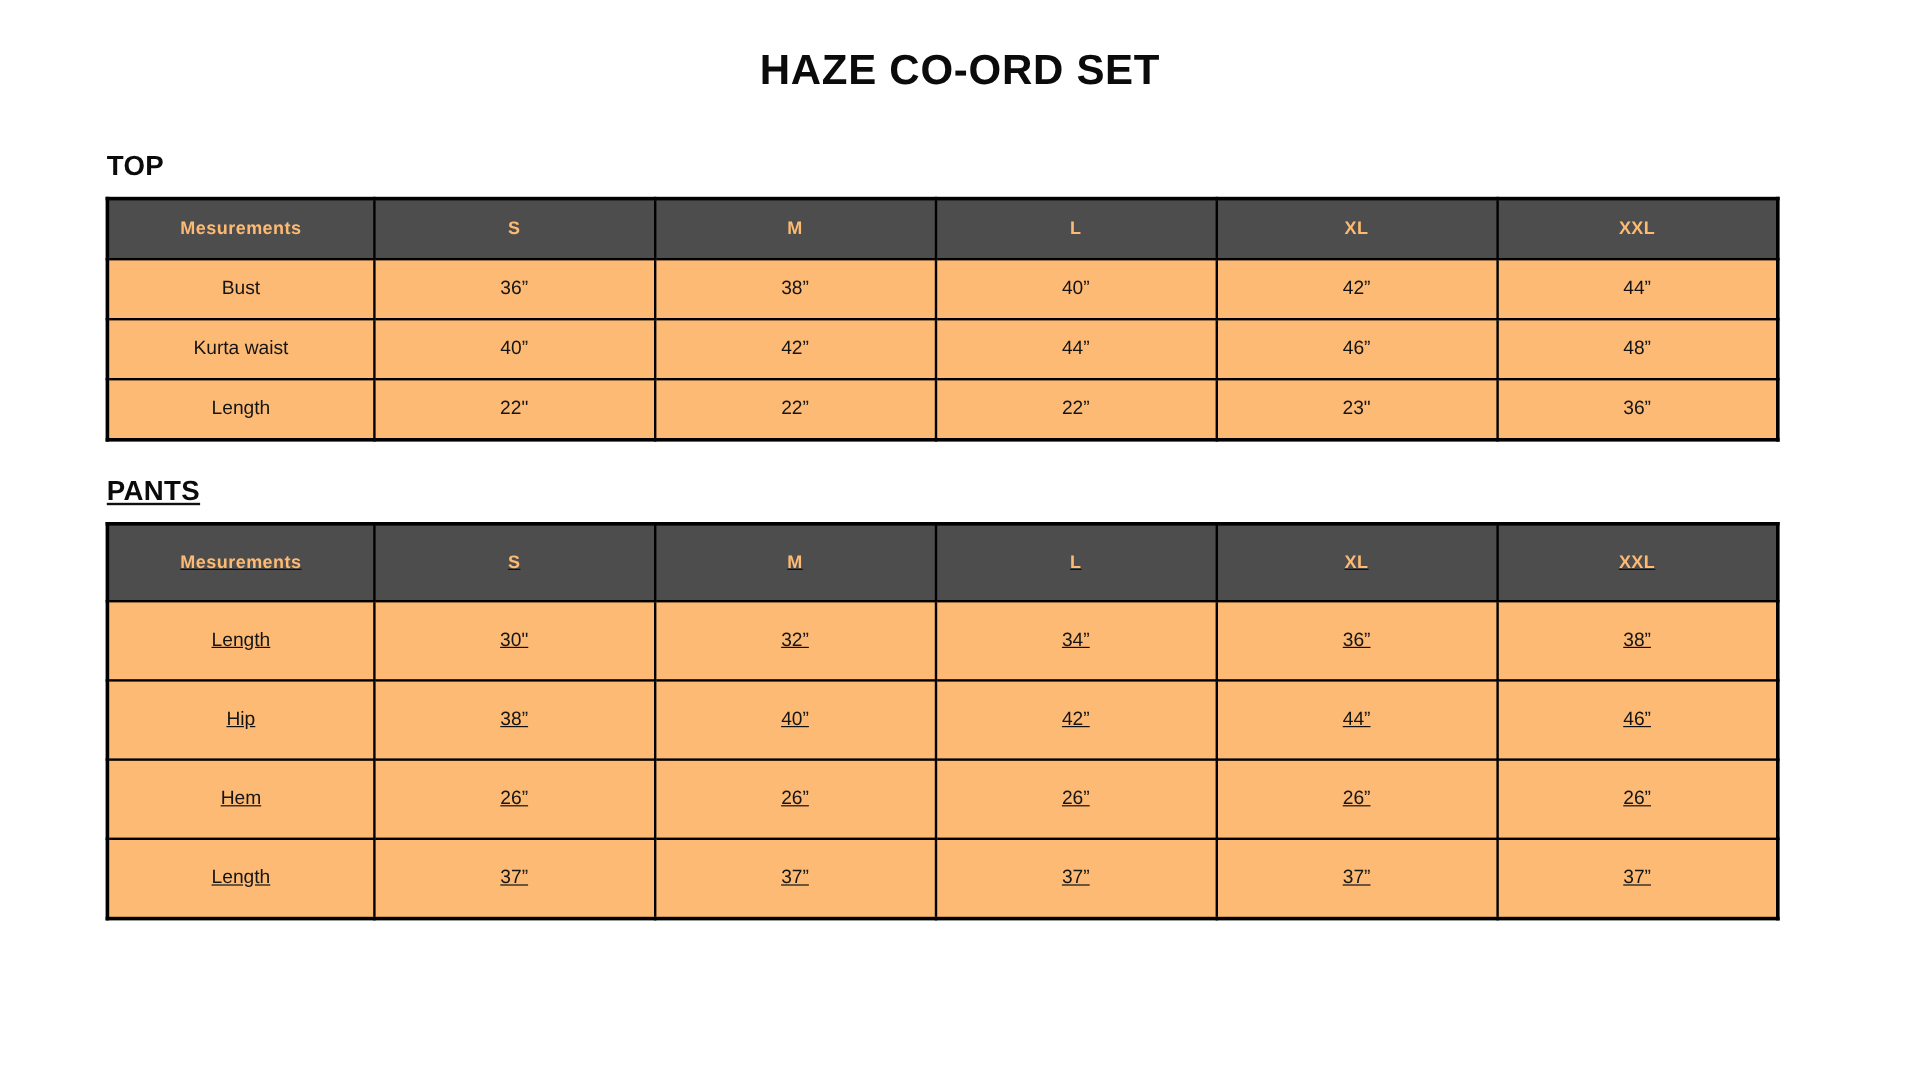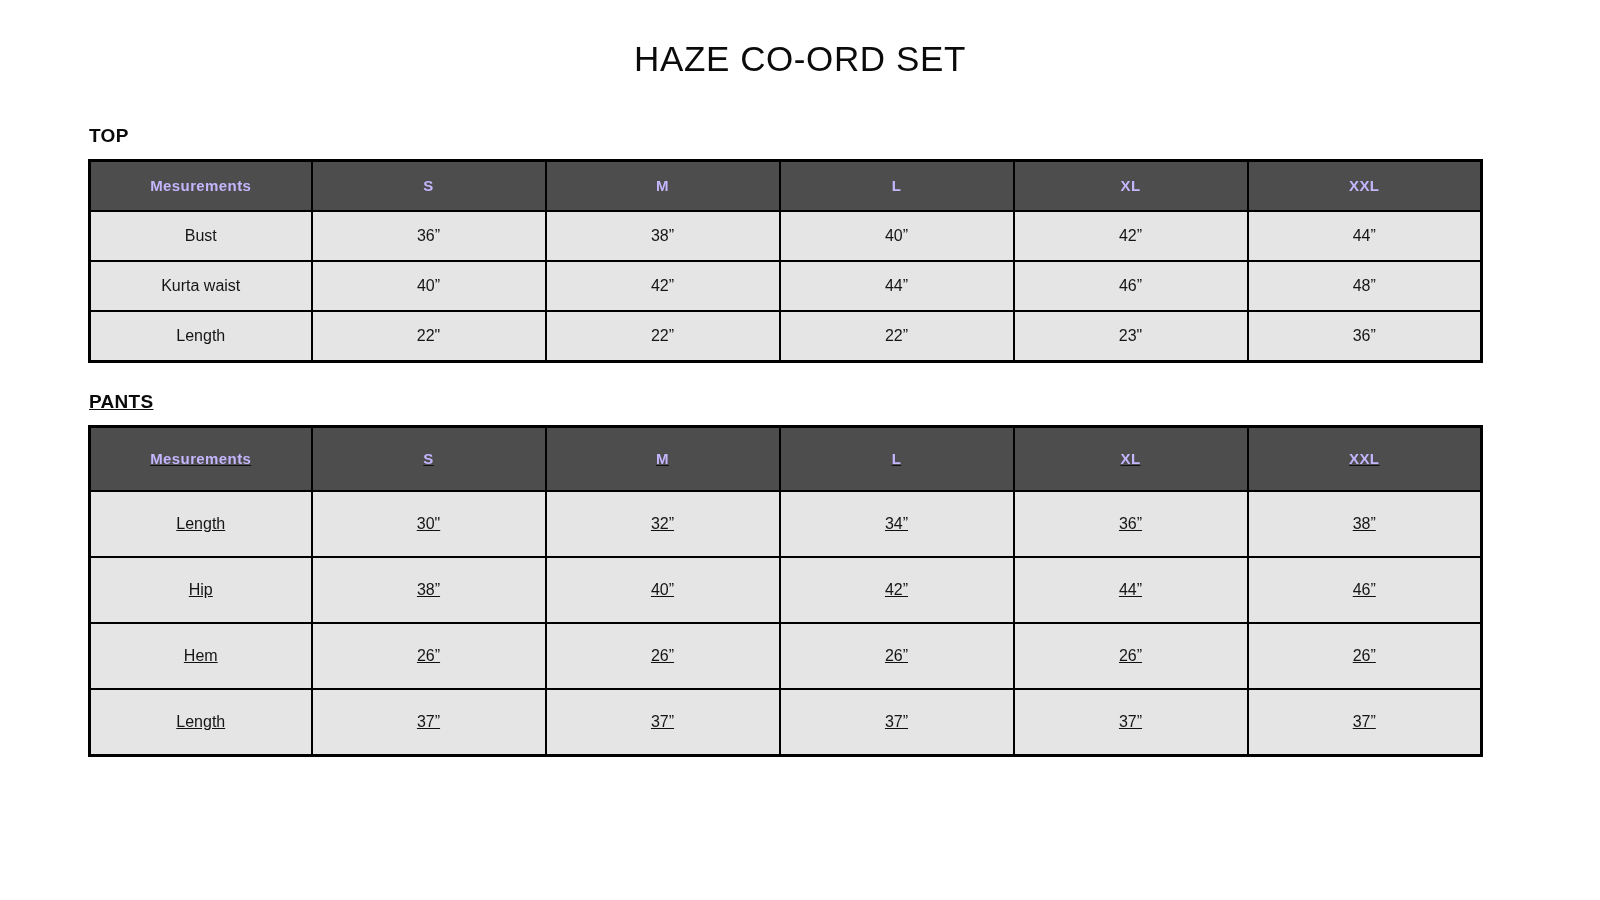--- a/index.html
+++ b/index.html
@@ -19,36 +19,36 @@
     position: relative;
     width: 1600px;
     height: 900px;
     box-sizing: border-box;
   }
 
   
   .page-title {
     text-align: center;
     font-size: 35px;
-    font-weight: normal;
+    font-weight: bold;
     letter-spacing: 0.6px;
     color: #0b0b0b;
     padding-top: 17px;
     line-height: 1.1;
   }
 
   
   .section {
     margin: 0 88px 0 88px;
   }
   .section-top   { margin-top: 46px; }
   .section-pants { margin-top: 28px; text-decoration: underline; }
 
   .section-label {
-    font-size: 19px;
+    font-size: 23px;
     font-weight: bold;
     color: #0b0b0b;
     letter-spacing: 0.3px;
     margin: 0 0 12px 1px;
   }
 
   
   .size-table {
     width: 1392px;
     border-collapse: collapse;
@@ -61,35 +61,35 @@
 
   .size-table th,
   .size-table td {
     border: 2px solid #000000;
     text-align: center;
     vertical-align: middle;
   }
 
   .size-table thead th {
     background: #4d4d4d;
-    color: #c4b5fd;
+    color: #fdba74;
     font-size: 15px;
     font-weight: bold;
     letter-spacing: 0.4px;
     height: 48px;
     padding: 0;
   }
 
   .size-table tbody td {
     height: 48px;
     padding: 0;
     font-size: 16px;
     font-weight: normal;
     color: #151515;
-    background: #e5e5e5;
+    background: #fdba74;
   }
 
   
   .table-pants thead th { height: 62px; }
   .table-pants tbody td { height: 64px; }
 
   .cell-label { color: #151515; }
 </style>
 </head>
 <body>

